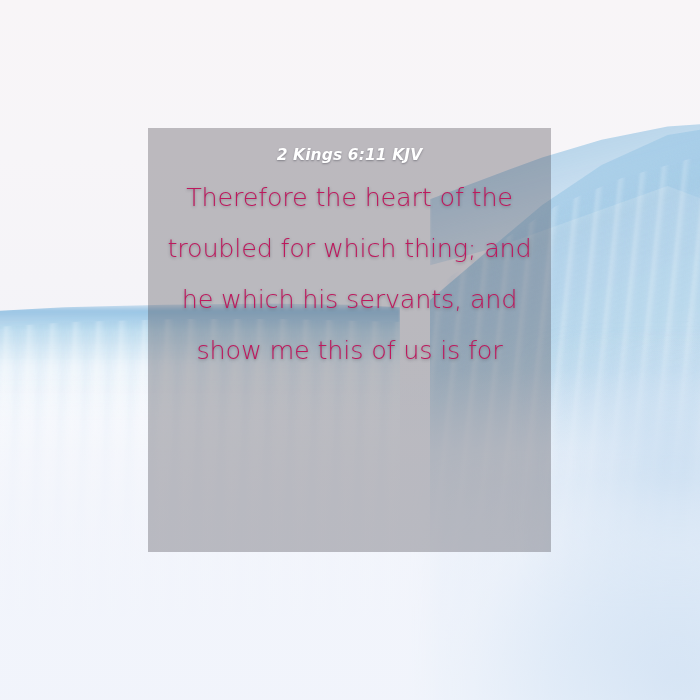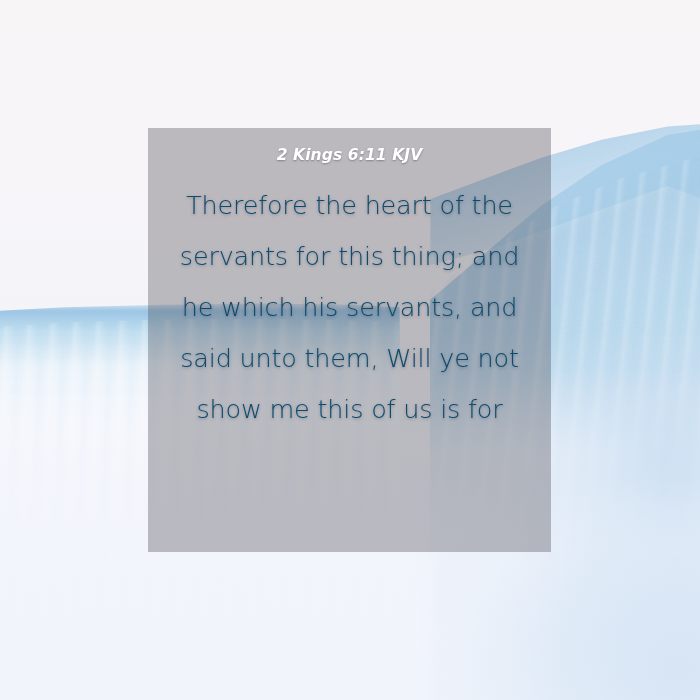--- a/index.html
+++ b/index.html
@@ -222,31 +222,31 @@
   }
 
   .verse-ref {
     font-family: "DejaVu Sans", sans-serif;
     font-style: italic;
     font-weight: bold;
     font-size: 15.5px;
     letter-spacing: 0.1px;
     color: #ffffff;
     text-shadow: 0 1px 2px rgba(60,60,70,0.45);
-    margin: 0 0 16px 0;
+    margin: 0 0 8px 0;
     text-align: center;
     white-space: nowrap;
   }
 
   .verse-text {
     font-family: "DejaVu Sans", sans-serif;
     font-weight: 300;
     font-size: 25.5px;
     line-height: 51px;
-    color: #0c4a6e;
+    color: #be185d;
     text-shadow: 0 1px 3px rgba(55,55,65,0.42);
     text-align: center;
     margin: 0;
     width: 100%;
     letter-spacing: -0.2px;
   }
   .verse-text .vline {
     display: block;
     white-space: nowrap;
   }
@@ -268,20 +268,19 @@
 
   <div class="mist-bottom"></div>
   <div class="blue-corner"></div>
   <div class="blue-corner-2"></div>
   <div class="spray"></div>
 
   <div class="verse-panel">
     <div class="verse-ref">2 Kings 6:11 KJV</div>
     <div class="verse-text">
       <span class="vline">Therefore the heart of the</span>
-      <span class="vline">servants for this thing; and</span>
+      <span class="vline">troubled for which thing; and</span>
       <span class="vline">he which his servants, and</span>
-      <span class="vline">said unto them, Will ye not</span>
       <span class="vline">show me this of us is for</span>
     </div>
   </div>
 
 </div>
 
 </body></html>

